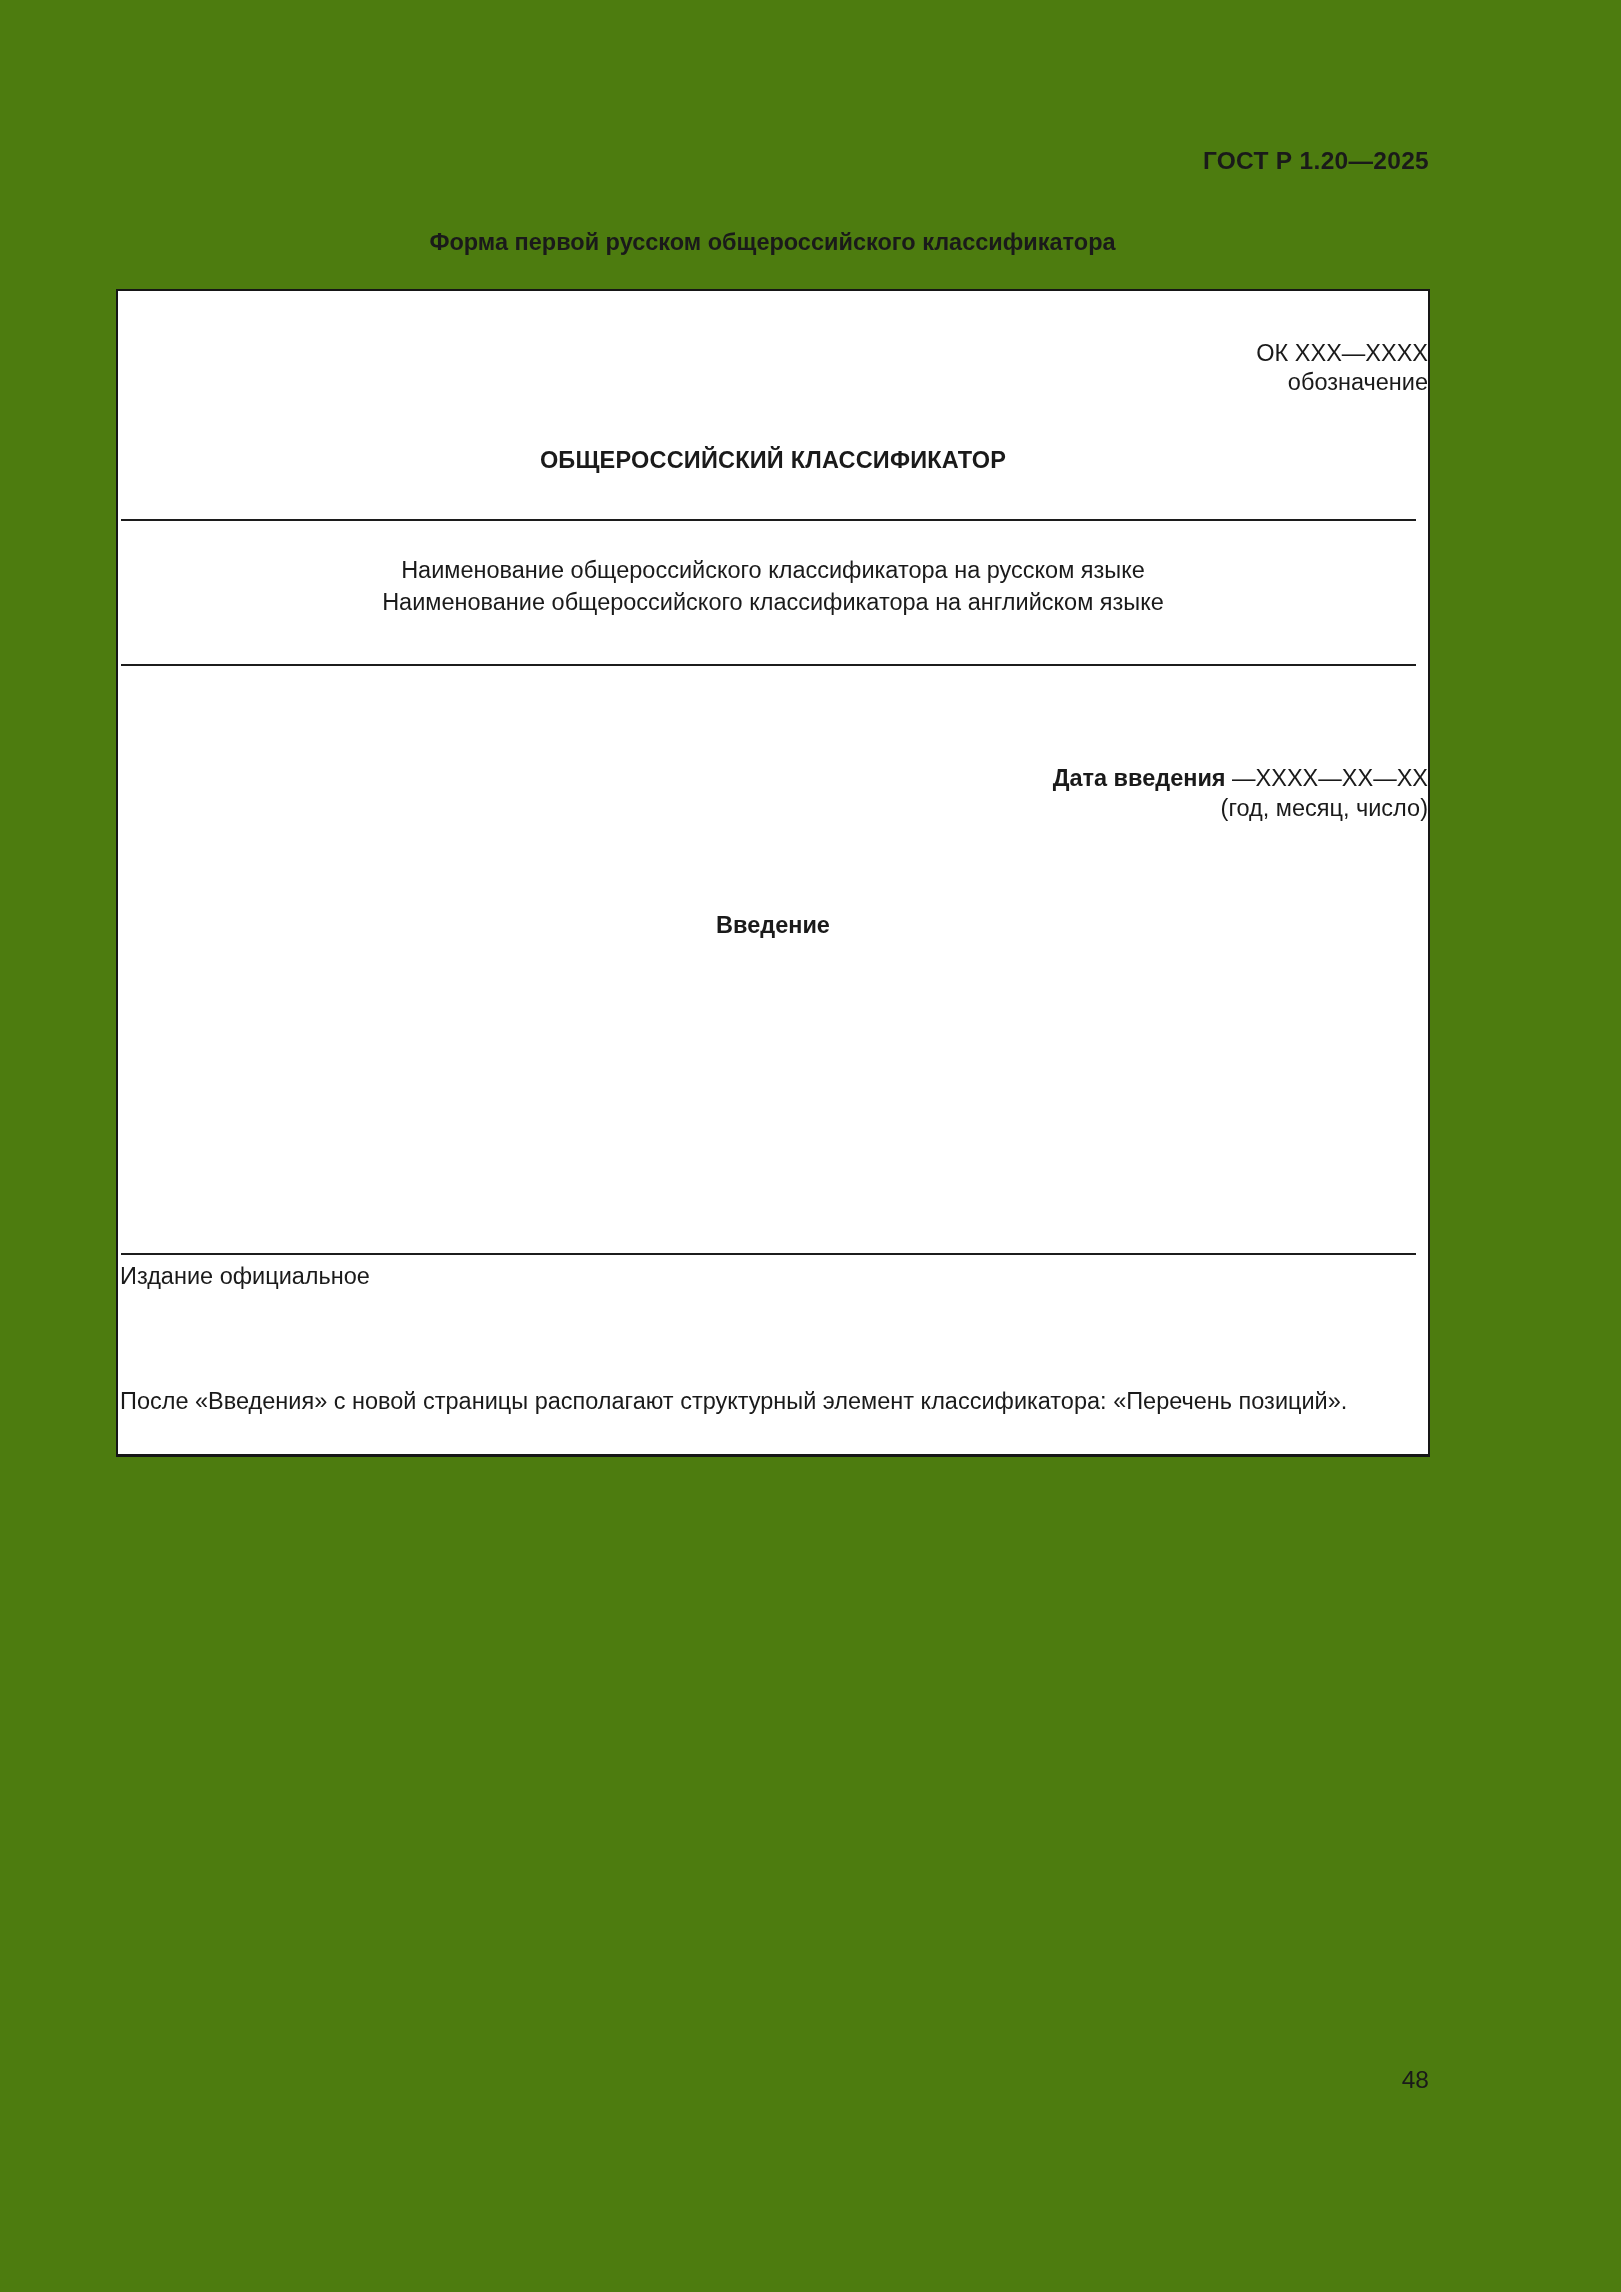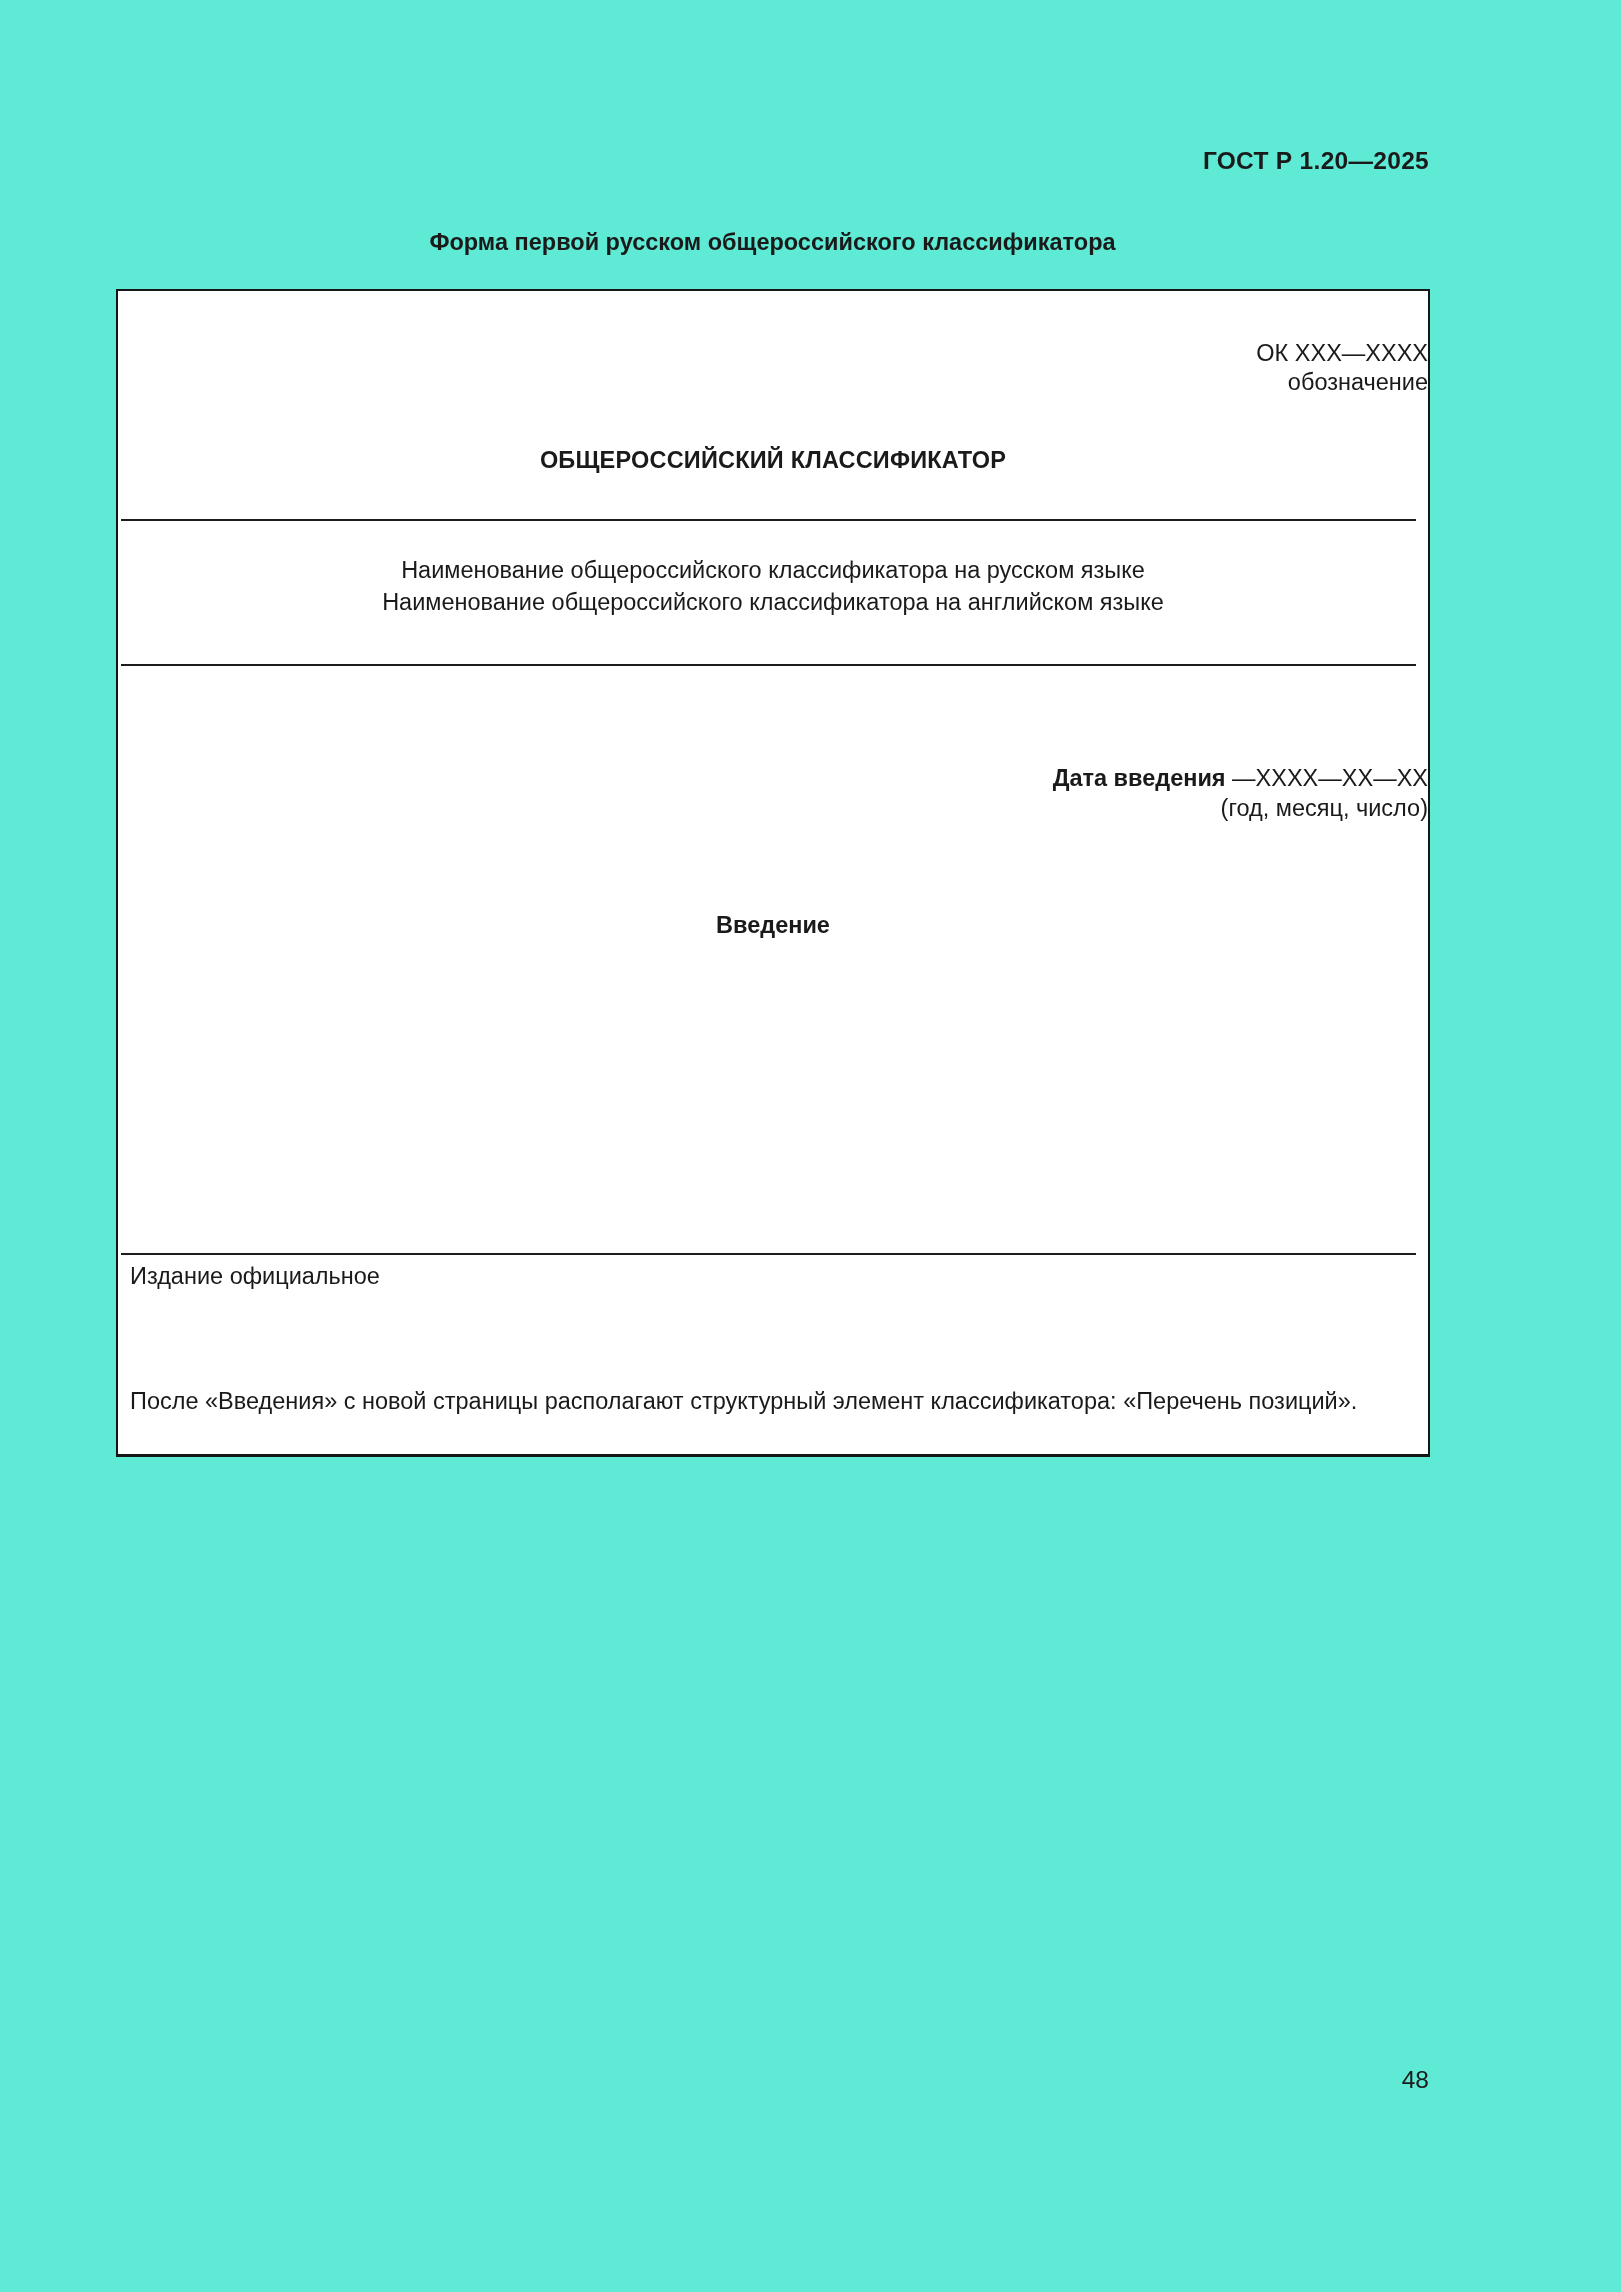--- a/index.html
+++ b/index.html
@@ -4,21 +4,21 @@
 <style>
   html, body {
     margin: 0;
     padding: 0;
     background: #ffffff;
   }
   .page {
     position: relative;
     width: 1621px;
     height: 2293px;
-    background: #5eead4;
+    background: #4d7c0f;
     font-family: "Liberation Sans", sans-serif;
     color: #1a1a1a;
     overflow: hidden;
   }
   .doc-header {
     position: absolute;
     top: 147px;
     left: 116px;
     width: 1313px;
     text-align: right;
@@ -50,21 +50,21 @@
   }
   .right-text {
     text-align: right;
     padding-right: 0;
   }
   .center-text {
     text-align: center;
   }
   .left-text {
     text-align: left;
-    padding-left: 12px;
+    padding-left: 2px;
   }
   .designation-block {
     margin-top: 48px;
   }
   .classifier-heading {
     margin-top: 49px;
     font-weight: bold;
     letter-spacing: 0.2px;
   }
   .sep-line {

